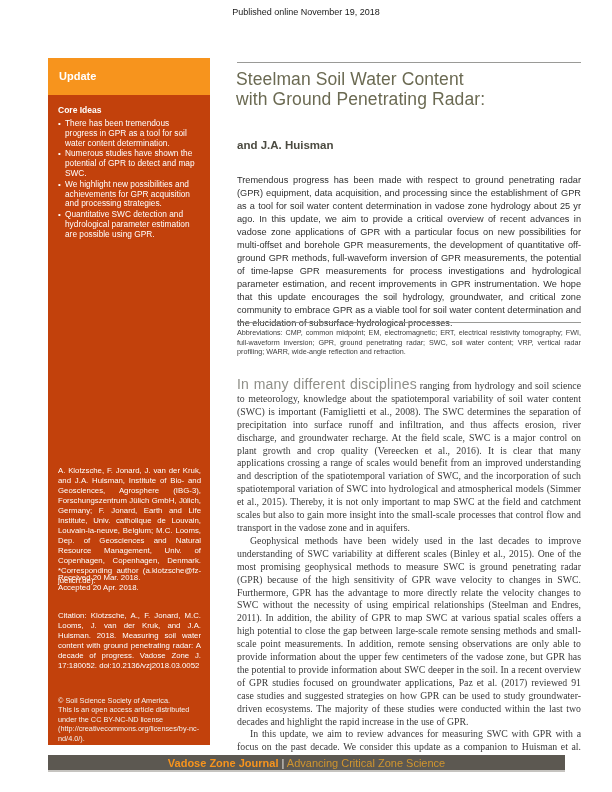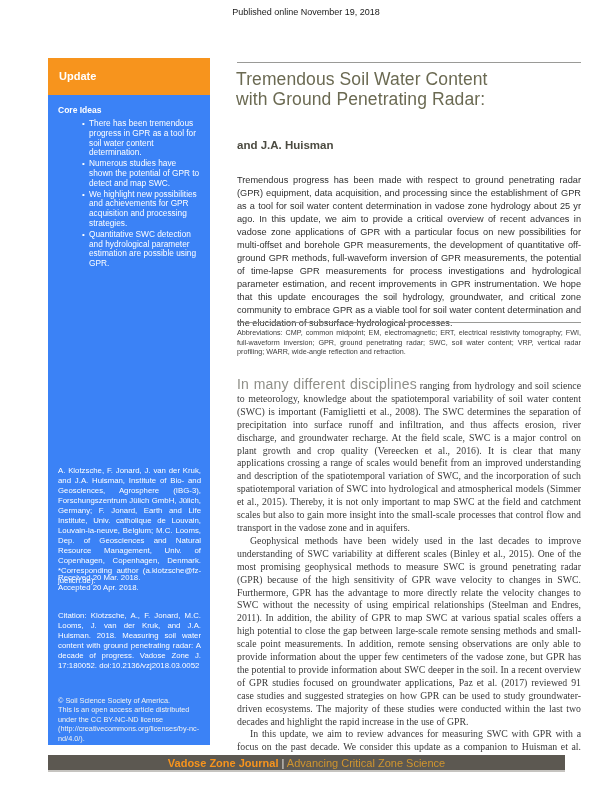--- a/index.html
+++ b/index.html
@@ -28,21 +28,21 @@
     color: #ffffff;
     font-weight: bold;
     font-size: 11px;
     line-height: 37px;
     padding-left: 11px;
   }
   .side-panel {
     position: absolute;
     left: 48px; top: 95px;
     width: 162px; height: 650px;
-    background: #3b82f6;
+    background: #c2410c;
     color: #ffffff;
   }
   .core-ideas-heading {
     position: absolute;
     left: 10px; top: 10px;
     font-size: 8.5px;
     font-weight: bold;
     color: #ffffff;
   }
   .core-ideas-list {
@@ -51,21 +51,20 @@
     width: 144px;
     list-style: none;
   }
   .core-ideas-list li {
     position: relative;
     padding-left: 7px;
     font-size: 8.3px;
     line-height: 9.8px;
     margin-bottom: 1px;
     color: #ffffff;
-    margin-left: 24px;
   }
   .core-ideas-list li::before {
     content: "\2022";
     position: absolute;
     left: 0; top: 0;
     font-size: 8px;
   }
   .side-affiliation {
     position: absolute;
     left: 10px; top: 371px;
@@ -204,21 +203,21 @@
       <div>Accepted 20 Apr. 2018.</div>
     </div>
     <div class="side-citation">Citation: Klotzsche, A., F. Jonard, M.C. Looms, J. van der Kruk, and J.A. Huisman. 2018. Measuring soil water content with ground penetrating radar: A decade of progress. Vadose Zone J. 17:180052. doi:10.2136/vzj2018.03.0052</div>
     <div class="side-copyright">© Soil Science Society of America.
 This is an open access article distributed under the CC BY-NC-ND license (http://creativecommons.org/licenses/by-nc-nd/4.0/).</div>
   </div>
 
   <div class="top-rule"></div>
 
   <div class="article-title">
-    <div>Tremendous Soil Water Content</div>
+    <div>Steelman Soil Water Content</div>
     <div>with Ground Penetrating Radar:</div>
   </div>
 
   <div class="article-authors">
     <div>and J.A. Huisman</div>
   </div>
 
   <div class="article-abstract">Tremendous progress has been made with respect to ground penetrating radar (GPR) equipment, data acquisition, and processing since the establishment of GPR as a tool for soil water content determination in vadose zone hydrology about 25 yr ago. In this update, we aim to provide a critical overview of recent advances in vadose zone applications of GPR with a particular focus on new possibilities for multi-offset and borehole GPR measurements, the development of quantitative off-ground GPR methods, full-waveform inversion of GPR measurements, the potential of time-lapse GPR measurements for process investigations and hydrological parameter estimation, and recent improvements in GPR instrumentation. We hope that this update encourages the soil hydrology, groundwater, and critical zone community to embrace GPR as a viable tool for soil water content determination and the elucidation of subsurface hydrological processes.</div>
 
   <div class="abbr-rule"></div>

